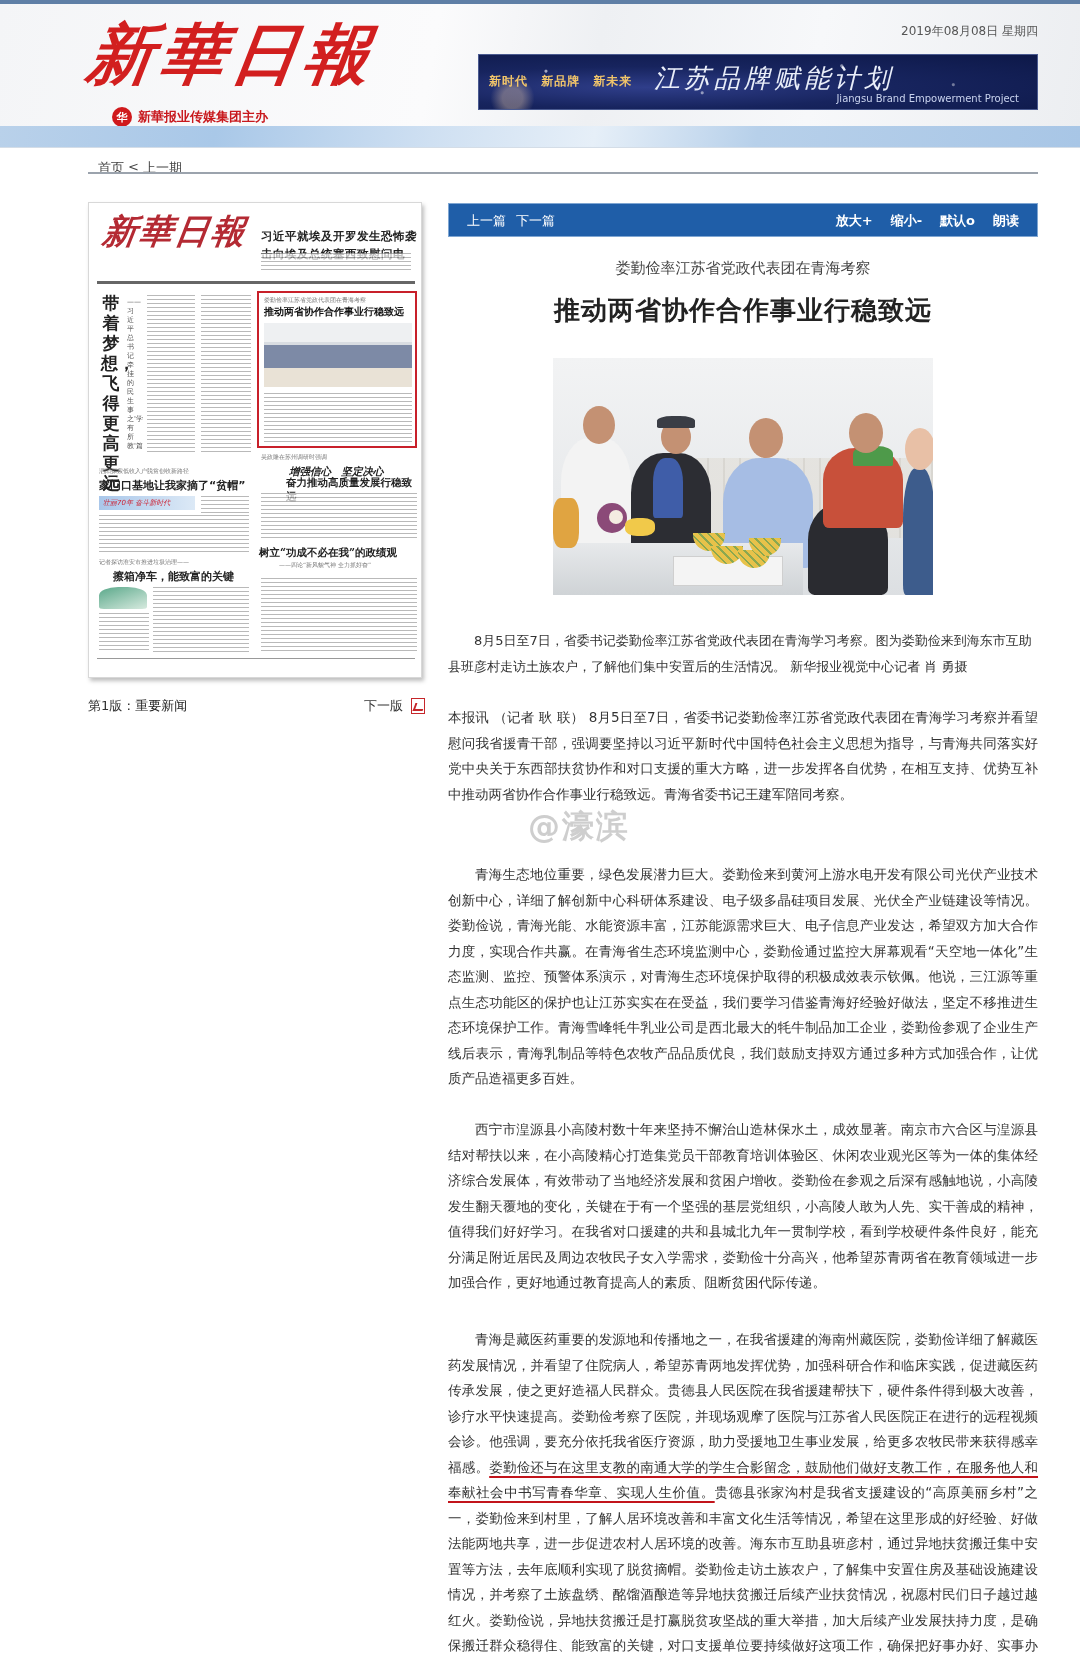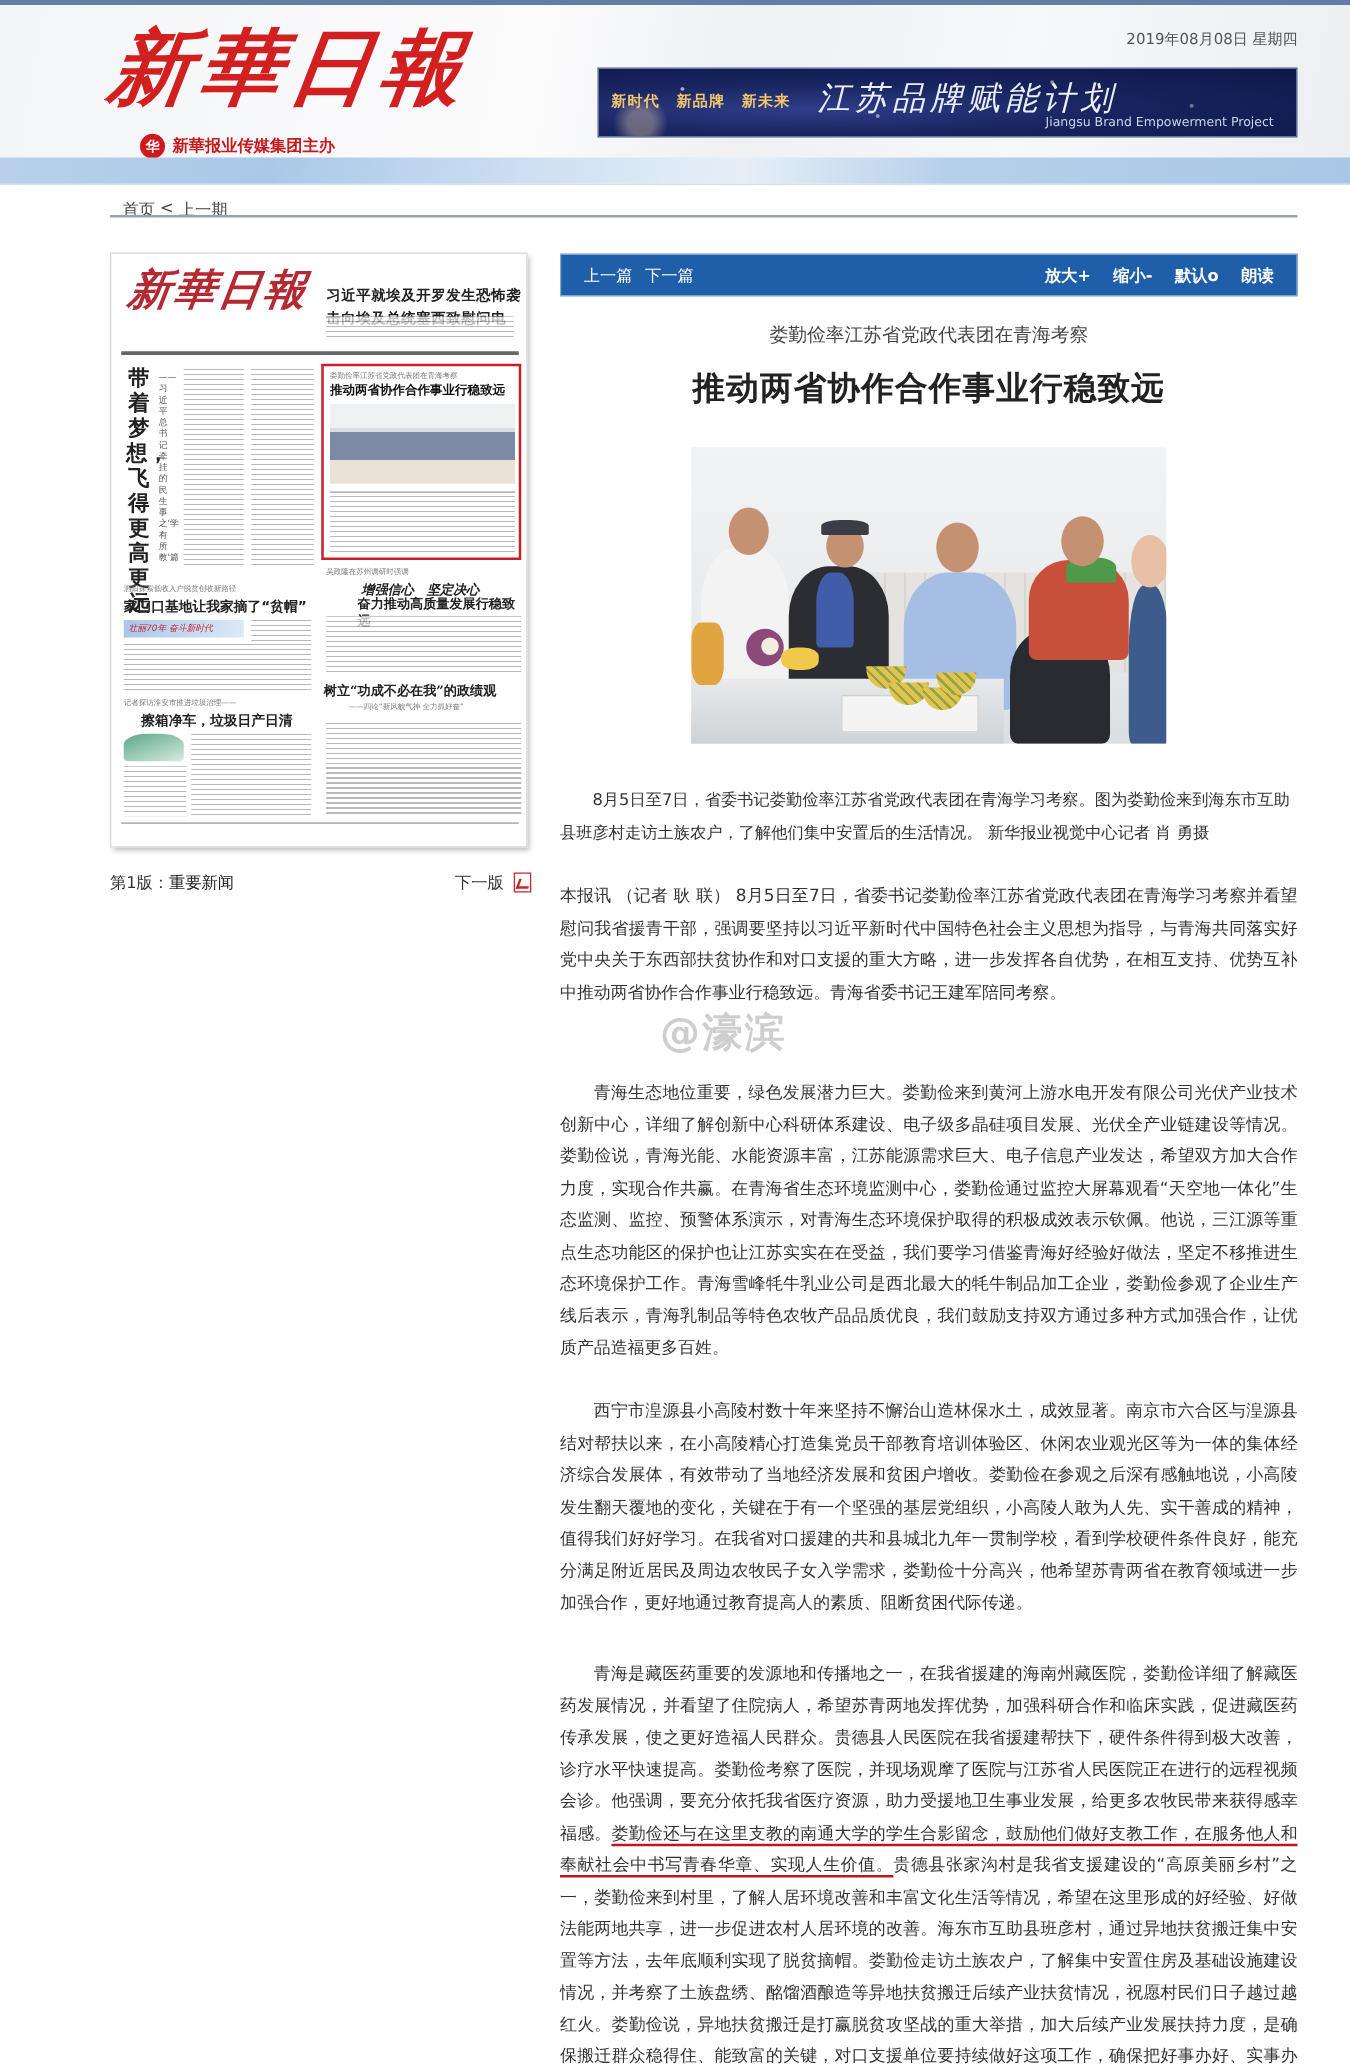--- a/index.html
+++ b/index.html
@@ -168,21 +168,21 @@
   <div class="t-mid-h2">奋力推动高质量发展行稳致远</div>
   <div class="textcol" style="left:172px;top:290px;width:156px;height:46px;"></div>
 
   <div class="t-left-kick">泗阳探索低收入户脱贫创收新路径</div>
   <div class="t-left-h">家门口基地让我家摘了“贫帽”</div>
   <div class="t-left-ban">壮丽70年 奋斗新时代</div>
   <div class="textcol" style="left:10px;top:312px;width:150px;height:38px;"></div>
   <div class="textcol" style="left:112px;top:293px;width:48px;height:18px;"></div>
 
   <div class="t-bot-kick">记者探访淮安市推进垃圾治理——</div>
-  <div class="t-bot-h">擦箱净车，垃圾日产日清</div>
+  <div class="t-bot-h">擦箱净车，能致富的关键</div>
   <div class="t-bot-img"></div>
   <div class="textcol" style="left:64px;top:384px;width:96px;height:66px;"></div>
   <div class="textcol" style="left:10px;top:410px;width:50px;height:40px;"></div>
 
   <div class="t-right-h">树立“功成不必在我”的政绩观</div>
   <div class="t-right-sub">——四论“新风貌气神 全力抓好奋”</div>
   <div class="textcol" style="left:172px;top:375px;width:156px;height:75px;"></div>
   <div class="t-footer"></div>
 </div>
 

